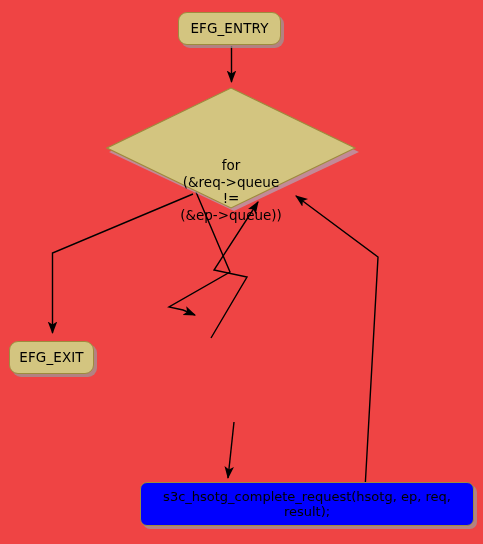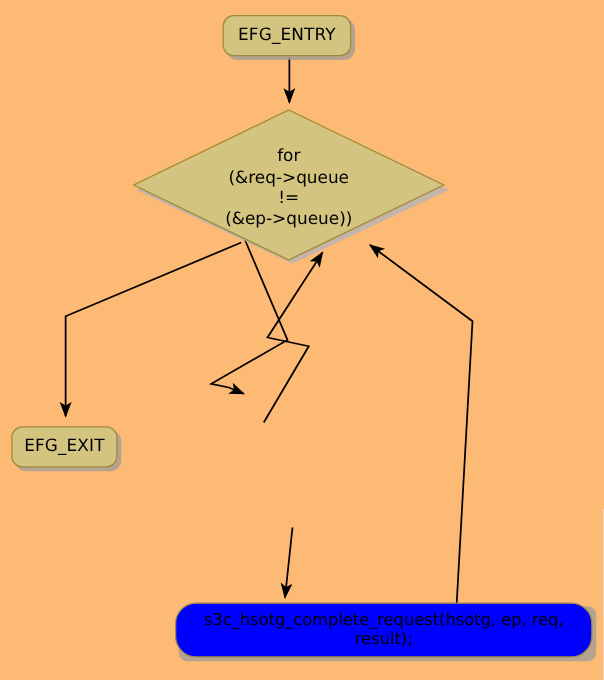--- a/index.html
+++ b/index.html
@@ -8,21 +8,21 @@
     padding: 0;
     background: #ffffff;
   }
   body {
     font-family: "DejaVu Sans", sans-serif;
   }
   #diagram-root {
     position: relative;
     width: 483px;
     height: 544px;
-    background: #fdba74;
+    background: #ef4444;
     overflow: hidden;
   }
   #edges-layer {
     position: absolute;
     left: 0;
     top: 0;
     width: 483px;
     height: 544px;
   }
   #nodes-layer {
@@ -79,21 +79,21 @@
     background: #9a9a9a;
     opacity: 0.72;
   }
   .act-body {
     position: absolute;
     left: 0;
     top: 0;
     width: 100%;
     height: 100%;
     box-sizing: border-box;
-    border-radius: 17px;
+    border-radius: 7px;
     border: 1.3px solid #9e8b3d;
     background: #0000ff;
     display: flex;
     align-items: center;
     justify-content: center;
     text-align: center;
   }
   .act-label {
     color: #000000;
     font-size: 13px;
@@ -105,25 +105,25 @@
     position: absolute;
   }
   .diamond-svg {
     position: absolute;
     left: 0;
     top: 0;
   }
   .diamond-text {
     position: absolute;
     left: 0;
-    top: 3px;
+    top: 15px;
     width: 100%;
     height: 100%;
     display: flex;
-    align-items: center;
+    align-items: flex-end;
     justify-content: center;
     text-align: center;
     pointer-events: none;
   }
   .diamond-text span {
     color: #000000;
     font-size: 13.5px;
     line-height: 16.5px;
     white-space: pre-line;
     display: block;

